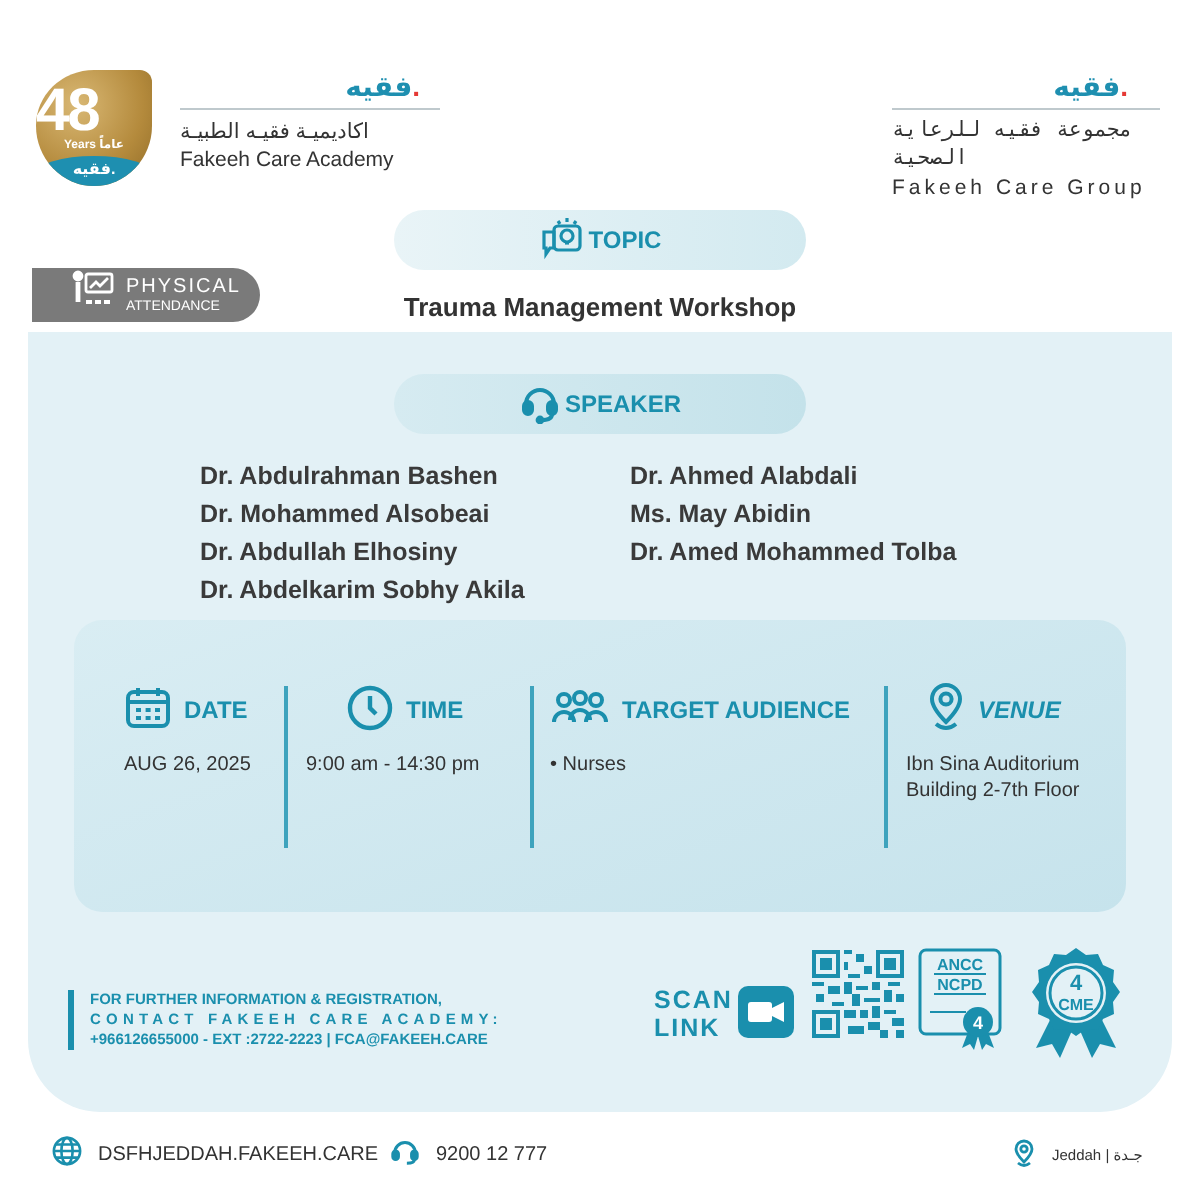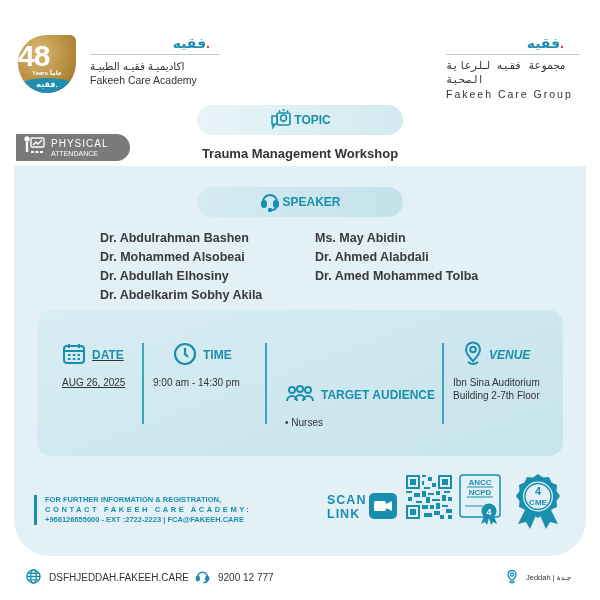--- a/index.html
+++ b/index.html
@@ -40,21 +40,21 @@
     background: linear-gradient(90deg, #e9f4f7 0%, #d3eaf0 100%);
     display: flex; align-items: center; justify-content: center; gap: 1px;
     color: #1a8fad; font-weight: bold; font-size: 12px;
   }
   .topic-pill { left: 197px; top: 105px; width: 206px; }
   .speaker-pill { left: 197px; top: 187px; width: 206px; background: linear-gradient(90deg, #d6ebf1 0%, #c4e2ea 100%); align-items: center; }
 
   .physical-tab {
     left: 16px; top: 134px; width: 114px; height: 27px;
     background: #7a7a7a; border-radius: 0 14px 14px 0;
-    display: flex; align-items: center; padding-left: 8px; gap: 5px; color: #fff;
+    display: flex; align-items: center; padding-left: 20px; gap: 5px; color: #fff;
   }
   .physical-tab .t1 { font-size: 10px; letter-spacing: 1px; line-height: 11px; }
   .physical-tab .t2 { font-size: 7px; line-height: 9px; }
 
   .topic-title { left: 150px; top: 146px; width: 300px; text-align: center; font-size: 13px; font-weight: bold; color: #333; }
 
   
   .panel {
     left: 14px; top: 166px; width: 572px; height: 390px;
     background: #e3f1f6; border-radius: 0 0 36px 36px;
@@ -159,27 +159,27 @@
   <span>SPEAKER</span>
 </div>
 
 <div class="abs speakers">
   <div>Dr. Abdulrahman Bashen</div>
   <div>Dr. Mohammed Alsobeai</div>
   <div>Dr. Abdullah Elhosiny</div>
   <div>Dr. Abdelkarim Sobhy Akila</div>
 </div>
 <div class="abs speakers col2">
+  <div>Dr. Ahmed Alabdali</div>
   <div>Ms. May Abidin</div>
-  <div>Dr. Ahmed Alabdali</div>
   <div>Dr. Amed Mohammed Tolba</div>
 </div>
 
 <div class="abs info-card">
-  <div class="info-col" style="left:25px;text-decoration:underline;">
+  <div class="info-col" style="left:25px;">
     <div class="head">
       <span>
         <svg width="24" height="22" viewBox="0 0 24 22" fill="none" stroke="#1a8fad" stroke-width="2">
           <rect x="2" y="3" width="20" height="17" rx="3"></rect>
           <path d="M2 8 h20"></path>
           <path d="M7 1 v4 M17 1 v4"></path>
           <rect x="6" y="11" width="2.5" height="2" fill="#1a8fad" stroke="none"></rect>
           <rect x="10.8" y="11" width="2.5" height="2" fill="#1a8fad" stroke="none"></rect>
           <rect x="15.5" y="11" width="2.5" height="2" fill="#1a8fad" stroke="none"></rect>
           <rect x="6" y="15" width="2.5" height="2" fill="#1a8fad" stroke="none"></rect>
@@ -202,21 +202,21 @@
           <path d="M12 6 v6 l3 3"></path>
         </svg>
       </span>
       <span>TIME</span>
     </div>
     <div class="val">9:00 am - 14:30  pm</div>
   </div>
 
   <div class="vline" style="left:228px;"></div>
 
-  <div class="info-col" style="left:248px;margin-top:40px;">
+  <div class="info-col" style="left:238px;">
     <div class="head">
       <span>
         <svg width="30" height="20" viewBox="0 0 30 20" fill="none" stroke="#1a8fad" stroke-width="2">
           <circle cx="7" cy="6" r="3"></circle>
           <circle cx="15" cy="5" r="3"></circle>
           <circle cx="23" cy="6" r="3"></circle>
           <path d="M2 17 a5 5 0 0 1 10 0"></path>
           <path d="M10 16 a5 5 0 0 1 10 0"></path>
           <path d="M18 17 a5 5 0 0 1 10 0"></path>
         </svg>

